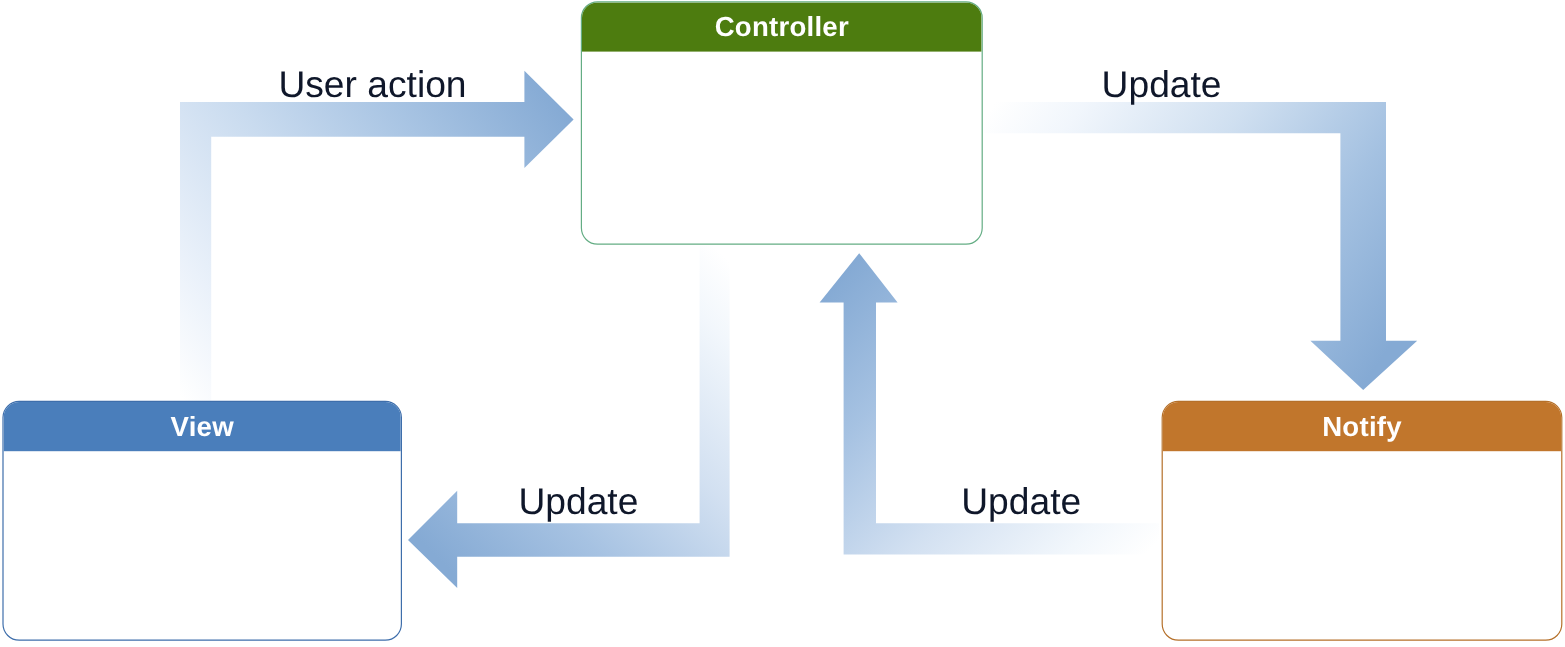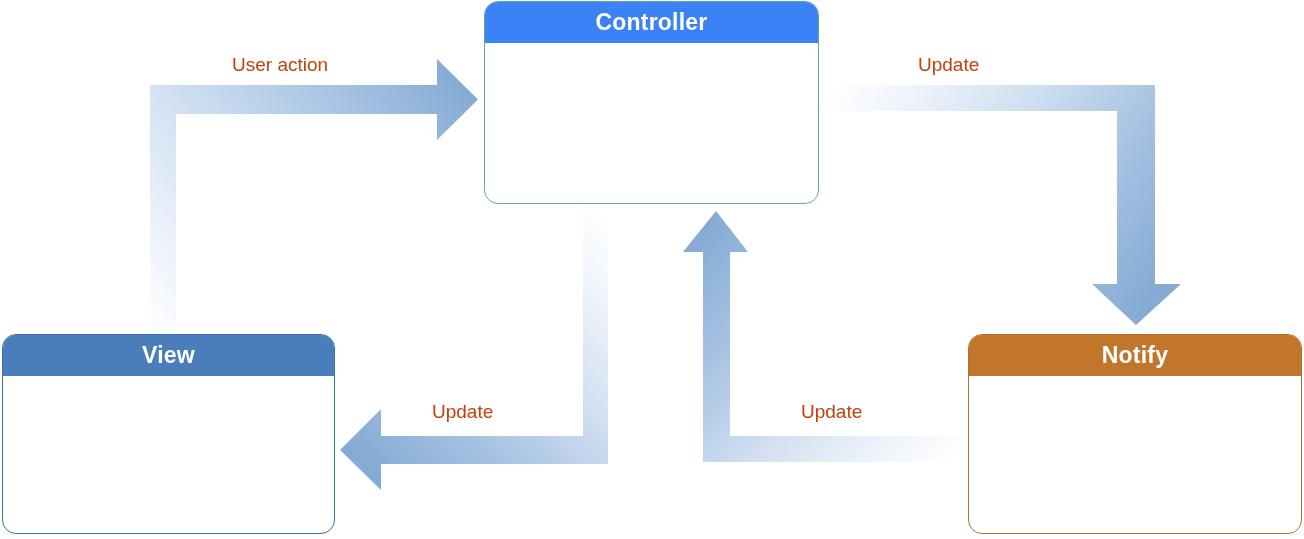--- a/index.html
+++ b/index.html
@@ -43,41 +43,41 @@
   .node-body {
     background: #ffffff;
   }
   #node-controller {
     left: 484px;
     top: 1px;
     width: 335px;
     height: 203px;
     border: 1.5px solid #64ad84;
   }
-  #node-controller .node-header { background: #3b82f6; }
+  #node-controller .node-header { background: #4d7c0f; }
   #node-view {
     left: 2px;
     top: 334px;
     width: 333px;
     height: 200px;
     border: 1.5px solid #3e6eab;
   }
   #node-view .node-header { background: #4a7ebb; }
   #node-model {
     left: 968px;
     top: 334px;
     width: 334px;
     height: 200px;
     border: 1.5px solid #b5702a;
   }
   #node-model .node-header { background: #c1762c; }
   .edge-label {
     position: absolute;
-    color: #c2410c;
-    font-size: 19px;
+    color: #0f172a;
+    font-size: 31px;
     font-weight: normal;
     white-space: nowrap;
     line-height: 1;
   }
   #label-user-action { left: 232px; top: 55px; }
   #label-update-right { left: 918px; top: 55px; }
   #label-update-bottom { left: 432px; top: 402px; }
   #label-notify       { left: 801px; top: 402px; }
 </style>
 </head>

